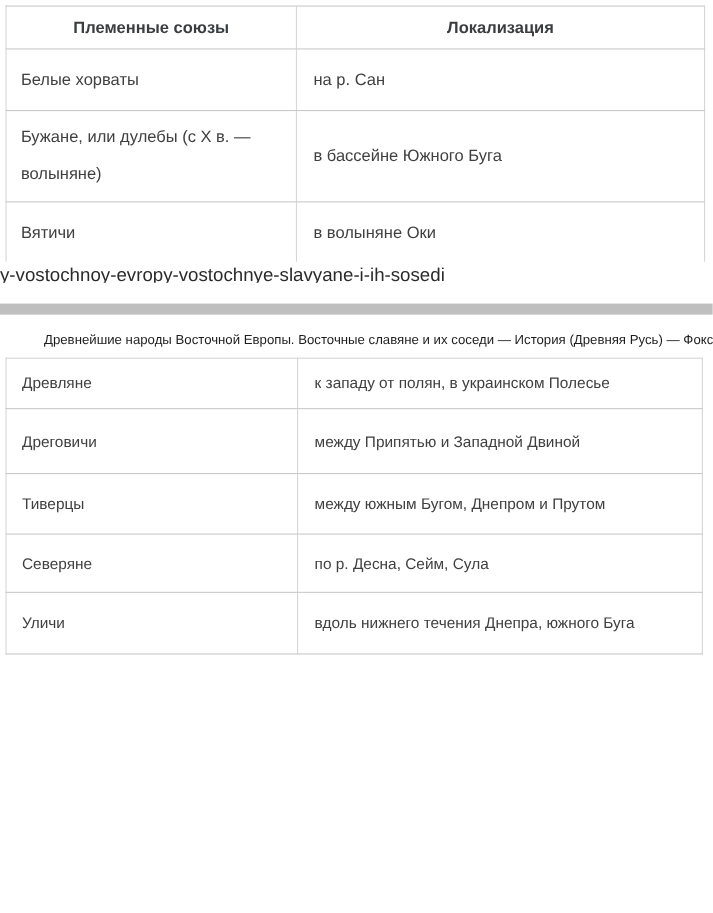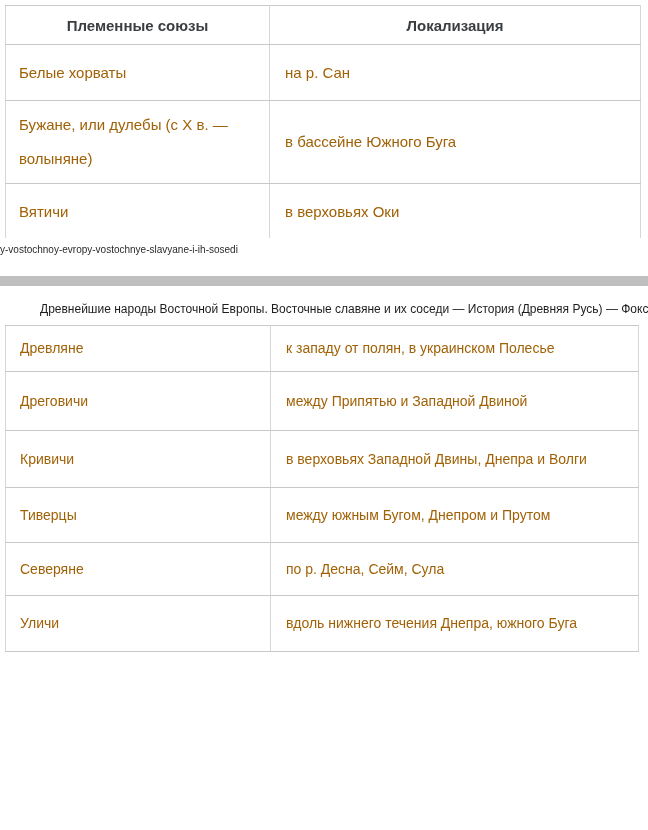--- a/index.html
+++ b/index.html
@@ -13,29 +13,29 @@
 
   
   table { border-collapse: collapse; table-layout: fixed; background: #fff; }
   .t1 { position: absolute; top: 5px; left: 5px; width: 635px; }
   .t2 { position: absolute; top: 0;  left: 5px; width: 633px; }
 
   .t1 col.c-tribe { width: 264px; } .t1 col.c-loc { width: 371px; }
   .t2 col.c-tribe { width: 265px; } .t2 col.c-loc { width: 368px; }
 
   th, td { border: 1px solid #d7d7d7; border-top-color: #c9c9c9; border-bottom-color: #c9c9c9;
-    vertical-align: middle; color: #a16207; white-space: pre-line; overflow: hidden; }
+    vertical-align: middle; color: #404040; white-space: pre-line; overflow: hidden; }
   th { font-weight: bold; text-align: center; font-size: 15px; color: #3a3e41; }
   .t1 td { font-size: 15px; line-height: 34px; padding: 0 10px 0 13px; }
   .t2 td { font-size: 14px; line-height: 25px; padding: 0 10px 0 14px; }
   td.loc { padding-left: 15px; }
 
   
   .url-caption { position: absolute; top: 243px; left: 0; width: 608px; height: 14px;
-    font-size: 10px; line-height: 14px; color: #2a2a2a; white-space: nowrap; overflow: hidden; }
+    font-size: 17px; line-height: 14px; color: #2a2a2a; white-space: nowrap; overflow: hidden; }
   .divider-bar { position: absolute; top: 276px; left: 0; width: 648px; height: 10px;
     background: #bfbfbf; }
   .title-caption { position: absolute; top: 302px; left: 40px; width: 620px; height: 15px;
     font-size: 12px; line-height: 15px; color: #1d1d1d; white-space: nowrap; overflow: hidden; }
 </style>
 </head>
 <body>
 
 <div class="frag frag-top">
   <table class="t1">
@@ -54,21 +54,21 @@
         <td class="tribe">Белые хорваты</td>
         <td class="loc">на р. Сан</td>
       </tr>
       <tr style="height:83px">
         <td class="tribe">Бужане, или дулебы (с X в. —
 волыняне)</td>
         <td class="loc">в бассейне Южного Буга</td>
       </tr>
       <tr style="height:56px">
         <td class="tribe">Вятичи</td>
-        <td class="loc">в верховьях Оки</td>
+        <td class="loc">в волыняне Оки</td>
       </tr>
       <tr style="height:30px">
         <td></td>
           <td></td>
       </tr>
     </tbody>
   </table>
 </div>
 
 <div class="url-caption">y-vostochnoy-evropy-vostochnye-slavyane-i-ih-sosedi</div>
@@ -85,24 +85,20 @@
       </colgroup>
     <tbody>
       <tr style="height:46px">
         <td class="tribe">Древляне</td>
         <td class="loc">к западу от полян, в украинском Полесье</td>
       </tr>
       <tr style="height:59px">
         <td class="tribe">Дреговичи</td>
         <td class="loc">между Припятью и Западной Двиной</td>
       </tr>
-      <tr style="height:57px">
-        <td class="tribe">Кривичи</td>
-        <td class="loc">в верховьях Западной Двины, Днепра и Волги</td>
-      </tr>
       <tr style="height:55px">
         <td class="tribe">Тиверцы</td>
         <td class="loc">между южным Бугом, Днепром и Прутом</td>
       </tr>
       <tr style="height:53px">
         <td class="tribe">Северяне</td>
         <td class="loc">по р. Десна, Сейм, Сула</td>
       </tr>
       <tr style="height:56px">
         <td class="tribe">Уличи</td>

